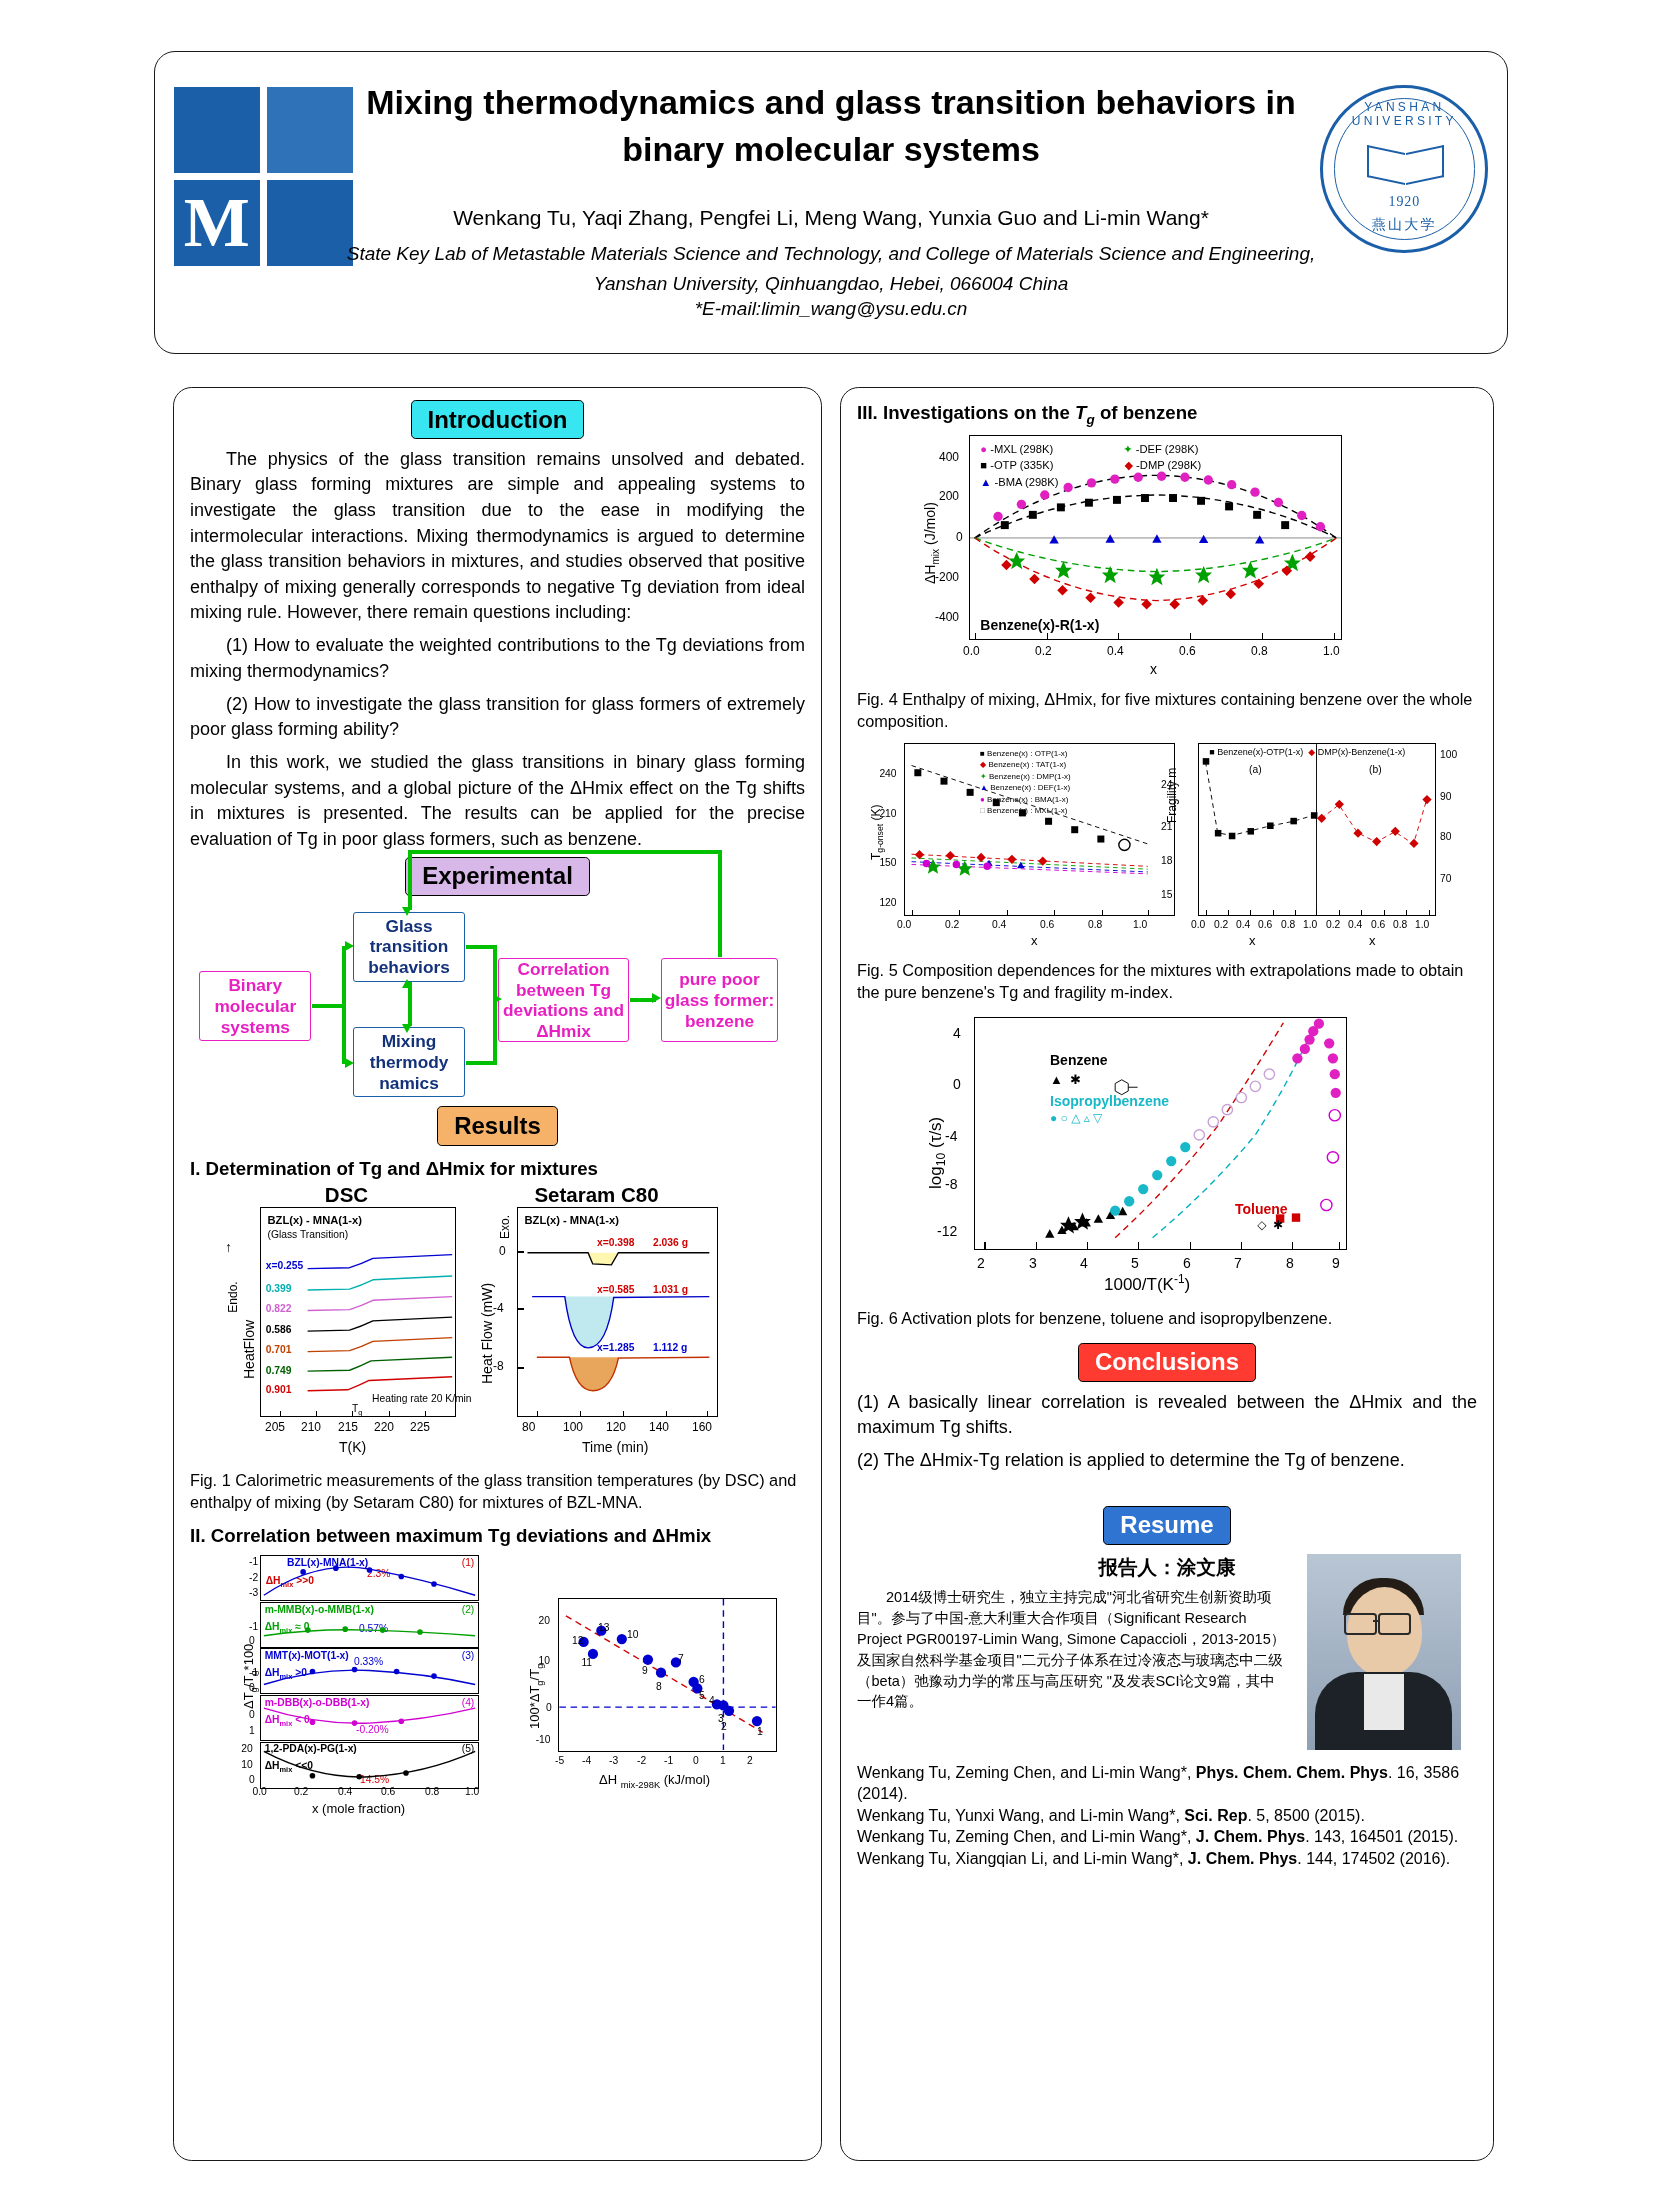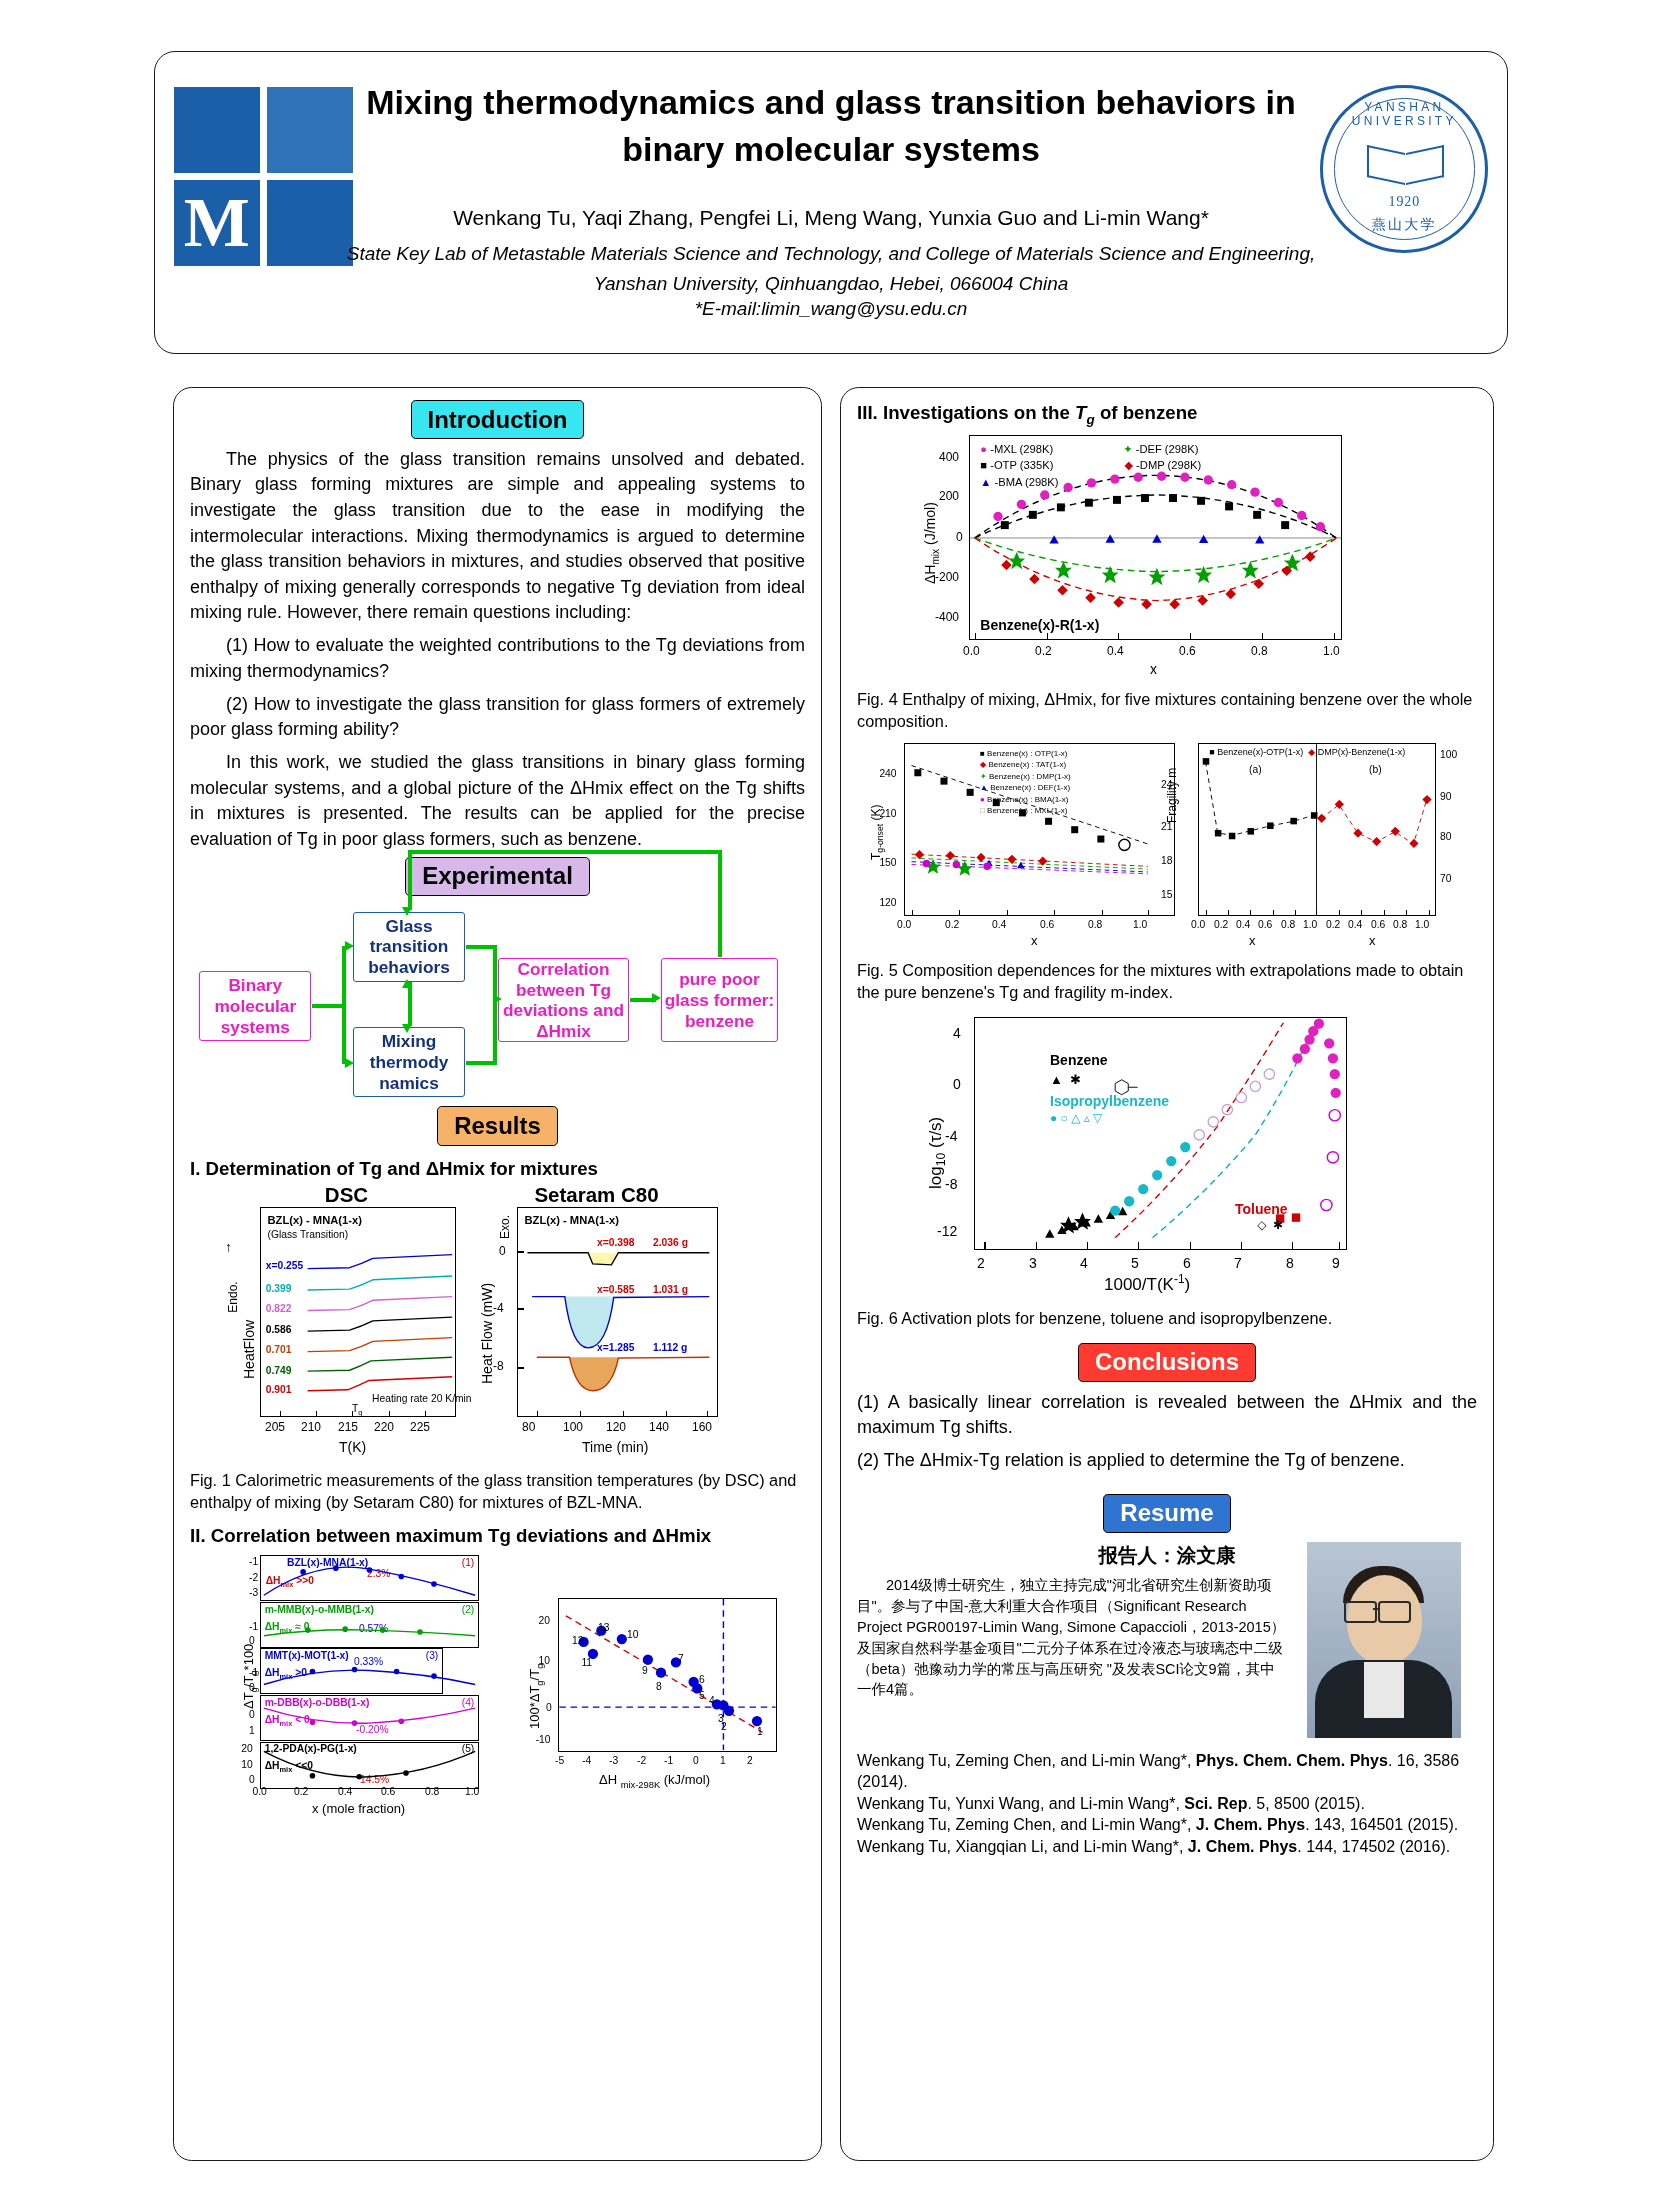--- a/index.html
+++ b/index.html
@@ -295,21 +295,21 @@
           <div class="lbl sm" style="left:98px;top:20.5px;color:#0000d0">0.57%</div>
           <div class="lbl sm" style="right:3.7px;top:1.9px;color:#00a000">(2)</div>
           <svg width="217" height="43" style="position:absolute;left:0;top:0" viewBox="0 0 464 92">
             <path d="M6 70 Q120 54 232 58 Q350 62 458 70" fill="none" stroke="#00a000" stroke-width="3"></path>
             <circle cx="100" cy="58" r="6" fill="#00a000"></circle>
               <circle cx="180" cy="56" r="6" fill="#00a000"></circle>
             <circle cx="260" cy="58" r="6" fill="#00a000"></circle>
               <circle cx="340" cy="62" r="6" fill="#00a000"></circle>
           </svg>
         </div>
-        <div class="plot" style="left:28px;top:93px;width:183px;height:46px">
+        <div class="plot" style="left:28px;top:93px;width:219px;height:46px">
           <div class="lbl sm" style="left:3.7px;top:1.9px;color:#0000d0;font-weight:bold">MMT(x)-MOT(1-x)</div>
           <div class="lbl sm" style="left:3.7px;top:18.7px;color:#0000d0;font-weight:bold">ΔH<span class="sub">mix</span> &gt;0</div>
           <div class="lbl sm" style="left:93px;top:7.5px;color:#0000d0">0.33%</div>
           <div class="lbl sm" style="right:3.7px;top:1.9px;color:#0000d0">(3)</div>
           <svg width="217" height="43" style="position:absolute;left:0;top:0" viewBox="0 0 464 92">
             <path d="M6 76 Q120 40 232 46 Q350 52 458 76" fill="none" stroke="#0000d0" stroke-width="3"></path>
             <circle cx="110" cy="48" r="6" fill="#0000d0"></circle>
               <circle cx="200" cy="44" r="6" fill="#0000d0"></circle>
             <circle cx="290" cy="48" r="6" fill="#0000d0"></circle>
               <circle cx="370" cy="58" r="6" fill="#0000d0"></circle>
@@ -749,21 +749,21 @@
       <div class="lbl" style="left:88px;top:164px;font-size:14px">-8</div>
       <div class="lbl" style="left:80px;top:211px;font-size:14px">-12</div>
       <div class="ax-title rot" style="left:69px;top:177px;transform:rotate(-90deg);font-size:17px">log<span class="sub">10</span> (τ/s)</div>
     </div>
     <p class="figcap">Fig. 6 Activation plots for benzene, toluene and isopropylbenzene.</p>
 
     <div class="bcenter" style="margin-top:14px"><span class="banner b-conc">Conclusions</span></div>
     <p class="body">(1) A basically linear correlation is revealed between the ΔHmix and the maximum Tg shifts.</p>
     <p class="body">(2) The ΔHmix-Tg relation is applied to determine the Tg of benzene.</p>
 
-    <div class="bcenter" style="margin-top:20px"><span class="banner b-resume">Resume</span></div>
+    <div class="bcenter" style="margin-top:32px"><span class="banner b-resume">Resume</span></div>
 
     <div style="position:relative;margin-top:8.4px;min-height:201px">
       <div style="text-align:center;font-size:19.6px;font-weight:bold;margin-bottom:6.5px">报告人：涂文康</div>
       <div class="photo">
         <div class="hair"></div>
           <div class="face"></div>
         <div class="gl l"></div>
           <div class="gl r"></div>
           <div class="glbar"></div>
         <div class="body"></div>

